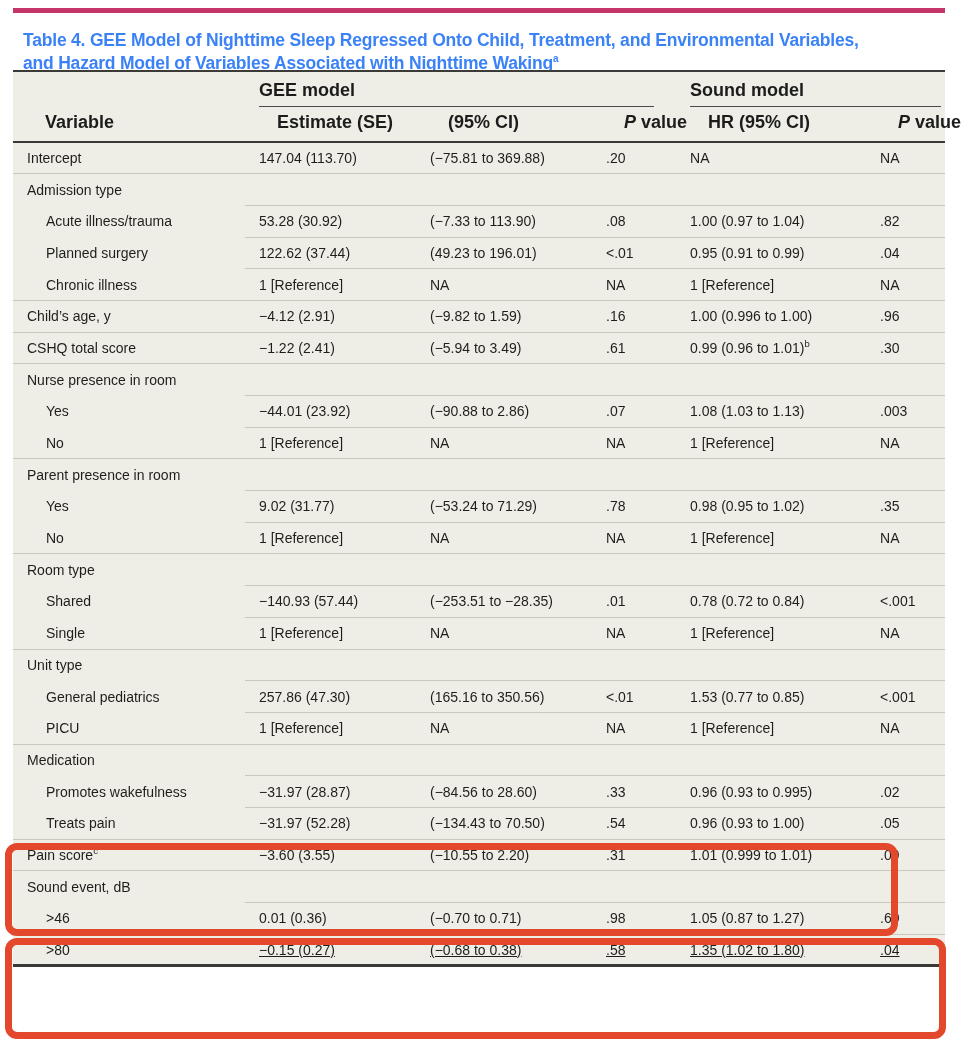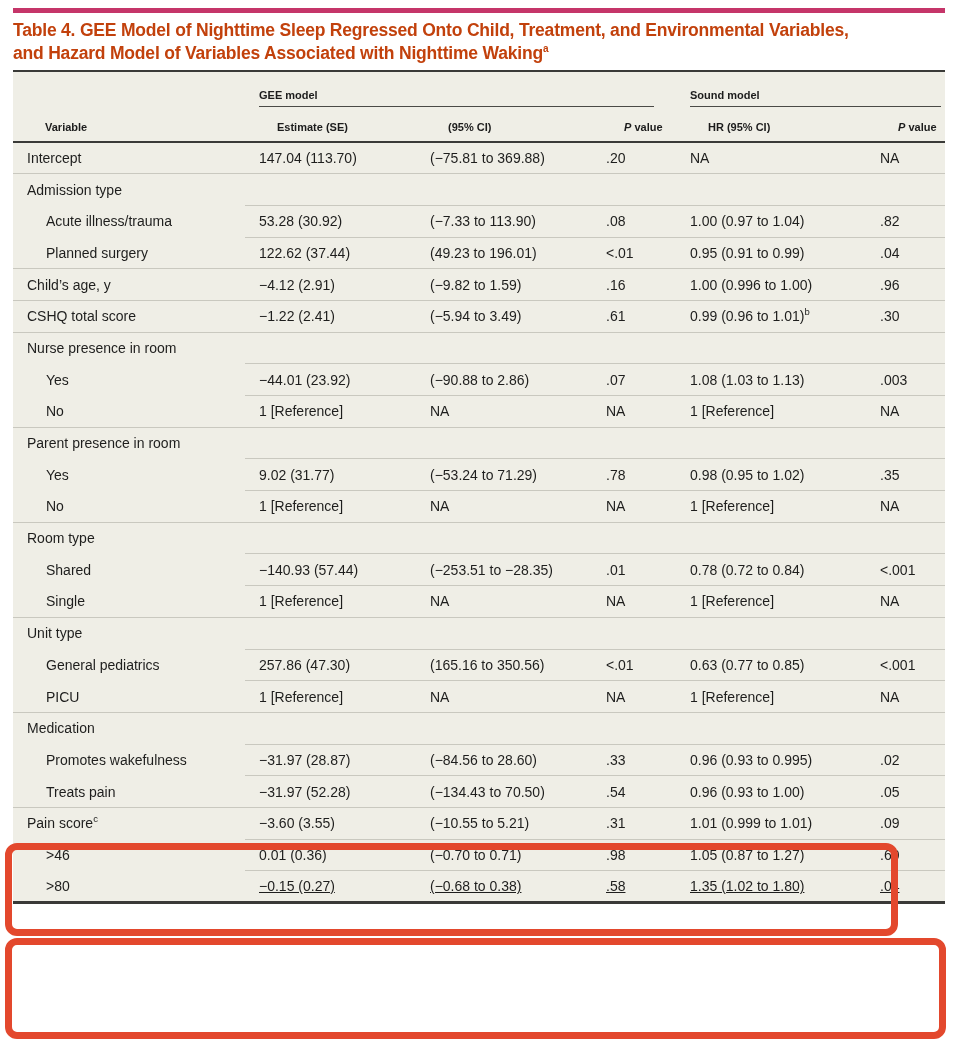--- a/index.html
+++ b/index.html
@@ -10,31 +10,31 @@
     background:#ffffff;
     font-family:"Liberation Sans", sans-serif;
     color:#1e1e1d;
   }
   .topbar {
     position:absolute; left:13px; top:8px;
     width:932px; height:5px; background:#c53569;
   }
   .title {
     position:absolute; left:13px; top:19px; width:938px;
-    margin:0; font-size:17.5px; line-height:23px;
-    font-weight:bold; color:#c2410c; letter-spacing:-0.2px;
+    margin:10px; font-size:17.5px; line-height:23px;
+    font-weight:bold; color:#3b82f6; letter-spacing:-0.2px;
   }
   .title sup { font-size:10px; }
   table.t {
     position:absolute; left:13px; top:70px; width:932px;
     border-collapse:collapse; table-layout:fixed;
     background:#efeee6;
   }
   thead th {
-    text-align:left; font-size:11px; font-weight:bold; color:#1c1c1c;
+    text-align:left; font-size:18px; font-weight:bold; color:#1c1c1c;
     padding:0 4px 0 14px; vertical-align:bottom; white-space:nowrap;
   }
   tr.group-row th { border-top:2px solid #3a3a38; height:36px; }
   tr.group-row .group-inner {
     display:block; font-weight:bold;
     border-bottom:1px solid #4a4a46;
     padding:7px 0 5px 0;
   }
   tr.group-row th.gee .group-inner { margin-right:18px; }
   tr.col-row th { height:35px; border-bottom:2.5px solid #3a3a38; padding-bottom:8px;padding-left:32px; }
@@ -117,20 +117,28 @@
         <td><span>.82</span></td>
       </tr>
       <tr class="indent">
         <td><span class="lbl">Planned surgery</span></td>
         <td><span>122.62 (37.44)</span></td>
         <td><span>(49.23 to 196.01)</span></td>
         <td><span>&lt;.01</span></td>
         <td><span>0.95 (0.91 to 0.99)</span></td>
         <td><span>.04</span></td>
       </tr>
+      <tr class="indent">
+        <td><span class="lbl">Chronic illness</span></td>
+        <td><span>1 [Reference]</span></td>
+        <td><span>NA</span></td>
+        <td><span>NA</span></td>
+        <td><span>1 [Reference]</span></td>
+        <td><span>NA</span></td>
+      </tr>
       <tr>
         <td><span class="lbl">Child’s age, y</span></td>
         <td><span>−4.12 (2.91)</span></td>
         <td><span>(−9.82 to 1.59)</span></td>
         <td><span>.16</span></td>
         <td><span>1.00 (0.996 to 1.00)</span></td>
         <td><span>.96</span></td>
       </tr>
       <tr>
         <td><span class="lbl">CSHQ total score</span></td>
@@ -198,21 +206,21 @@
         <td><span>NA</span></td>
       </tr>
       <tr>
         <td colspan="6"><span class="lbl">Unit type</span></td>
       </tr>
       <tr class="indent">
         <td><span class="lbl">General pediatrics</span></td>
         <td><span>257.86 (47.30)</span></td>
         <td><span>(165.16 to 350.56)</span></td>
         <td><span>&lt;.01</span></td>
-        <td><span>0.63 (0.77 to 0.85)</span></td>
+        <td><span>1.53 (0.77 to 0.85)</span></td>
         <td><span>&lt;.001</span></td>
       </tr>
       <tr class="indent">
         <td><span class="lbl">PICU</span></td>
         <td><span>1 [Reference]</span></td>
         <td><span>NA</span></td>
         <td><span>NA</span></td>
         <td><span>1 [Reference]</span></td>
         <td><span>NA</span></td>
       </tr>
@@ -231,24 +239,27 @@
         <td><span class="lbl">Treats pain</span></td>
         <td><span>−31.97 (52.28)</span></td>
         <td><span>(−134.43 to 70.50)</span></td>
         <td><span>.54</span></td>
         <td><span>0.96 (0.93 to 1.00)</span></td>
         <td><span>.05</span></td>
       </tr>
       <tr>
         <td><span class="lbl">Pain score</span><sup>c</sup></td>
         <td><span>−3.60 (3.55)</span></td>
-        <td><span>(−10.55 to 5.21)</span></td>
+        <td><span>(−10.55 to 2.20)</span></td>
         <td><span>.31</span></td>
         <td><span>1.01 (0.999 to 1.01)</span></td>
         <td><span>.09</span></td>
+      </tr>
+      <tr>
+        <td colspan="6"><span class="lbl">Sound event, dB</span></td>
       </tr>
       <tr class="indent">
         <td><span class="lbl">&gt;46</span></td>
         <td><span>0.01 (0.36)</span></td>
         <td><span>(−0.70 to 0.71)</span></td>
         <td><span>.98</span></td>
         <td><span>1.05 (0.87 to 1.27)</span></td>
         <td><span>.60</span></td>
       </tr>
       <tr class="indent">

